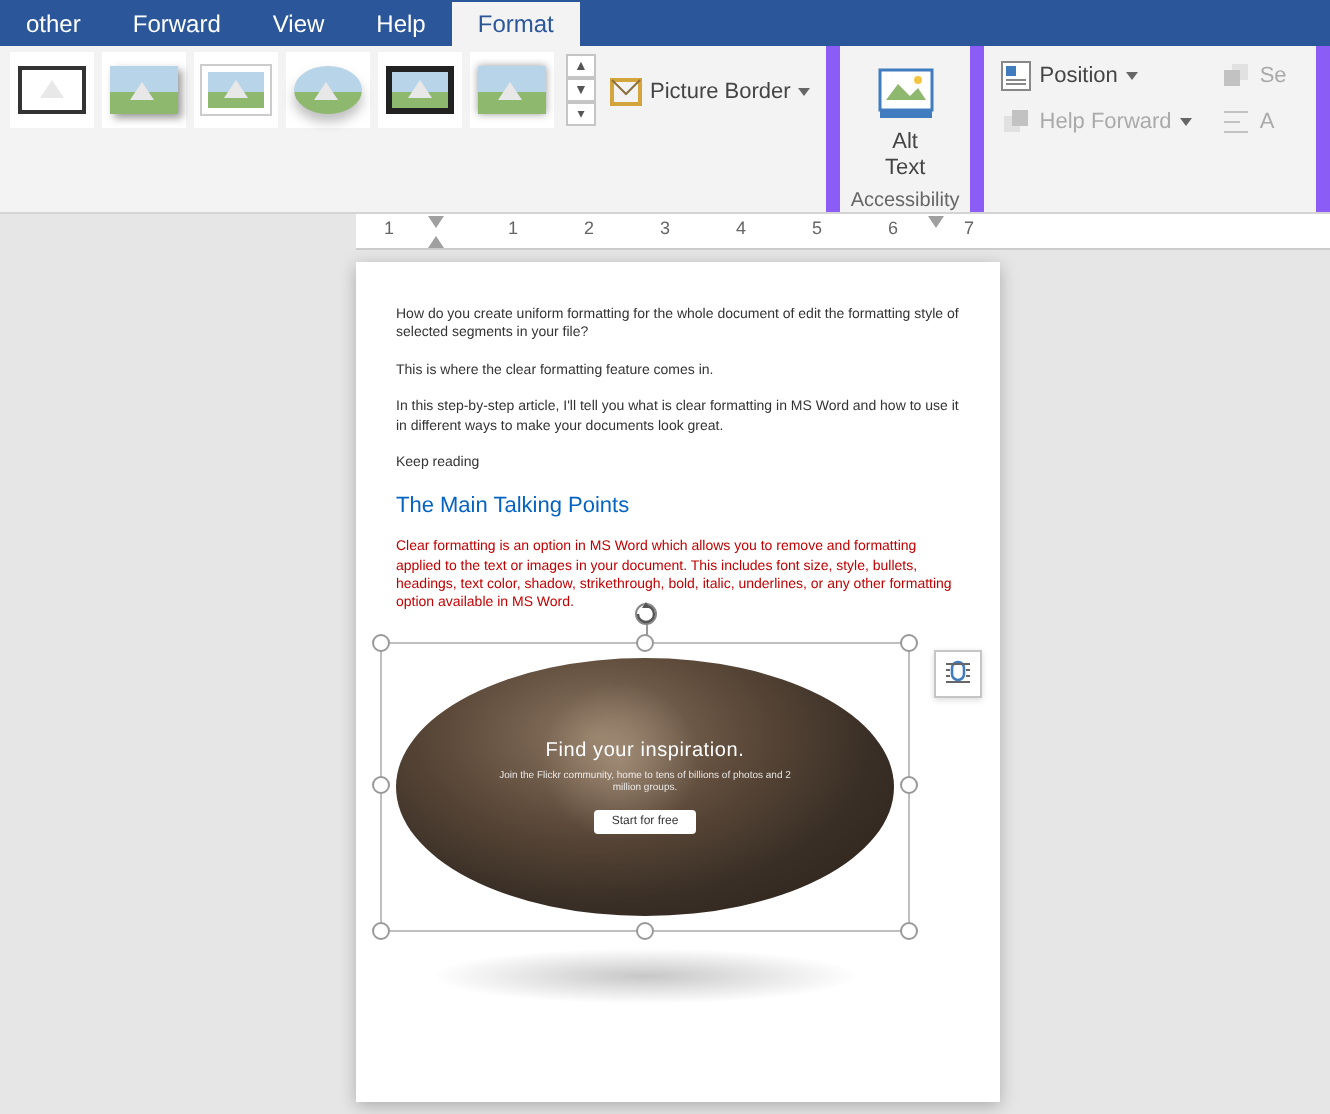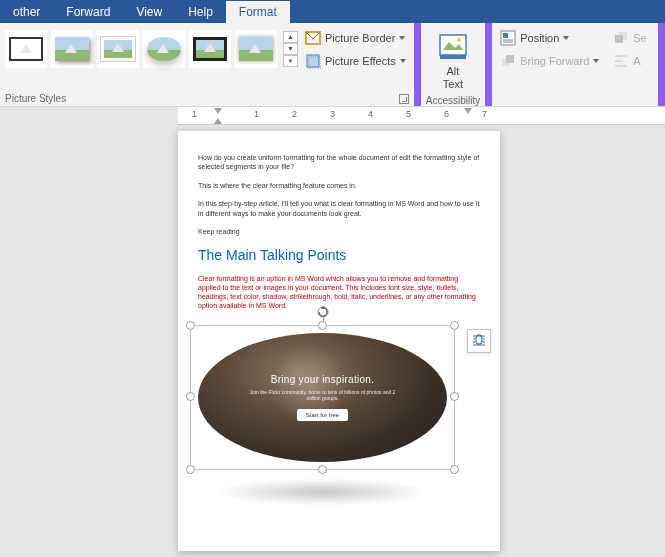--- a/index.html
+++ b/index.html
@@ -32,21 +32,21 @@
 .big-btn{display:flex;flex-direction:column;align-items:center;padding:4px 8px;font-size:11px;color:#444;cursor:pointer;line-height:1.2}
 .big-icon{width:32px;height:32px;margin-bottom:3px}
 .disabled{color:#aaa}
 .disabled svg{opacity:.45}
 .workspace{position:relative;height:450px;background:#e6e6e6}
 .ruler-h{height:18px;background:#fff;border-bottom:1px solid #ccc;position:relative;margin-left:178px;margin-right:0;overflow:hidden;font-size:8px;color:#666}
 .ruler-h .num{position:absolute;top:2px;font-size:9px}
 .page{position:absolute;left:178px;top:24px;width:322px;height:420px;background:#fff;box-shadow:0 2px 8px rgba(0,0,0,.25);padding:22px 20px}
 .doc-text{font-size:7px;color:#333;line-height:1.35}
 .doc-text p{margin-bottom:9px}
-.doc-link{color:#0563c1;font-size:14px;margin-bottom:3px}
+.doc-link{color:#0563c1;font-size:11px;margin-bottom:3px}
 .doc-red{color:#c00000;font-size:7px;line-height:1.3}
 .picture-container{position:relative;margin-top:15px;width:265px;height:145px;left:-8px}
 .sel-box{position:absolute;inset:0;border:1px solid #bfbfbf}
 .sel-handle{position:absolute;width:9px;height:9px;background:#fff;border:1px solid #999;border-radius:50%}
 .h-tl{top:-5px;left:-5px}.h-tr{top:-5px;right:-5px}.h-bl{bottom:-5px;left:-5px}.h-br{bottom:-5px;right:-5px}
 .h-t{top:-5px;left:50%;margin-left:-5px}.h-b{bottom:-5px;left:50%;margin-left:-5px}
 .h-l{top:50%;left:-5px;margin-top:-5px}.h-r{top:50%;right:-5px;margin-top:-5px}
 .rotate-handle{position:absolute;top:-22px;left:50%;margin-left:-6px;width:12px;height:12px}
 .rotate-line{position:absolute;top:-12px;left:50%;width:1px;height:8px;background:#999}
 .oval-pic{position:absolute;inset:8px;border-radius:50%;overflow:hidden;background:radial-gradient(ellipse at 40% 30%,#8a7560 0%,#5d4a3a 35%,#3a2f26 65%,#2a2018 100%)}
@@ -105,35 +105,21 @@
         <div class="vitem">
           <span class="vitem-icon">
               <svg width="16" height="16">
                 <rect x="1" y="2" width="14" height="12" fill="none" stroke="#d4a53d" stroke-width="2"></rect>
                 <path d="M1 2 L8 9 L15 2" stroke="#8b6f3e" fill="none"></path>
               </svg>
             </span>
           <span>Picture Border</span>
           <span class="dropdown-caret"></span>
         </div>
-        <div class="vitem">
-          <span class="vitem-icon">
-              <svg width="16" height="16">
-                <rect x="2" y="2" width="12" height="12" fill="#b8d4e8" stroke="#417cbf"></rect>
-                <rect x="4" y="4" width="12" height="12" fill="none" stroke="#999" stroke-dasharray="1 1"></rect>
-              </svg>
-            </span>
-          <span>Picture Effects</span>
-          <span class="dropdown-caret"></span>
-        </div>
-      </div>
-    </div>
-    <div class="group-label">
-      <span>Picture Styles</span>
-      <span class="dialog-launcher"></span>
+      </div>
     </div>
   </div>
 
   <div class="ribbon-group">
     <div class="big-btn">
       <svg class="big-icon" viewBox="0 0 32 32">
           <rect x="3" y="5" width="26" height="20" fill="#fff" stroke="#417cbf" stroke-width="1.5"></rect>
           <path d="M6 20 L12 12 L18 18 L22 14 L26 20 Z" fill="#8fb86f"></path>
           <circle cx="22" cy="10" r="2" fill="#f4c542"></circle>
           <rect x="3" y="25" width="26" height="4" fill="#417cbf"></rect>
@@ -159,21 +145,21 @@
           <span>Position</span>
           <span class="dropdown-caret"></span>
         </div>
         <div class="vitem disabled">
           <span class="vitem-icon">
               <svg width="16" height="16">
                 <rect x="2" y="5" width="8" height="8" fill="#ccc"></rect>
                 <rect x="6" y="2" width="8" height="8" fill="#888"></rect>
               </svg>
             </span>
-          <span>Bring Forward</span>
+          <span>Help Forward</span>
           <span class="dropdown-caret"></span>
         </div>
       </div>
       <div class="vmenu">
         <div class="vitem disabled">
           <span class="vitem-icon">
               <svg width="16" height="16">
                 <rect x="6" y="2" width="8" height="8" fill="#ccc"></rect>
                 <rect x="2" y="5" width="8" height="8" fill="#888"></rect>
               </svg>
@@ -217,21 +203,21 @@
       <p>In this step-by-step article, I'll tell you what is clear formatting in MS Word and how to use it in different ways to make your documents look great.</p>
       <p>Keep reading</p>
       <p class="doc-link">The Main Talking Points</p>
       <p class="doc-red">Clear formatting is an option in MS Word which allows you to remove and formatting applied to the text or images in your document. This includes font size, style, bullets, headings, text color, shadow, strikethrough, bold, italic, underlines, or any other formatting option available in MS Word.</p>
     </div>
 
     <div class="picture-container">
       <div class="oval-shadow"></div>
       <div class="oval-pic">
         <div class="pic-overlay">
-          <div class="pic-title">Bring your inspiration.</div>
+          <div class="pic-title">Find your inspiration.</div>
           <div class="pic-sub">Join the Flickr community, home to tens of billions of photos and 2 million groups.</div>
           <div class="pic-btn">Start for free</div>
         </div>
       </div>
       <div class="sel-box">
         <div class="rotate-line"></div>
         <div class="rotate-handle">
           <svg width="12" height="12" viewBox="0 0 12 12">
               <circle cx="6" cy="6" r="5" fill="#fff" stroke="#888"></circle>
               <path d="M6 2 A4 4 0 1 1 2 6" fill="none" stroke="#555" stroke-width="1.2"></path>

